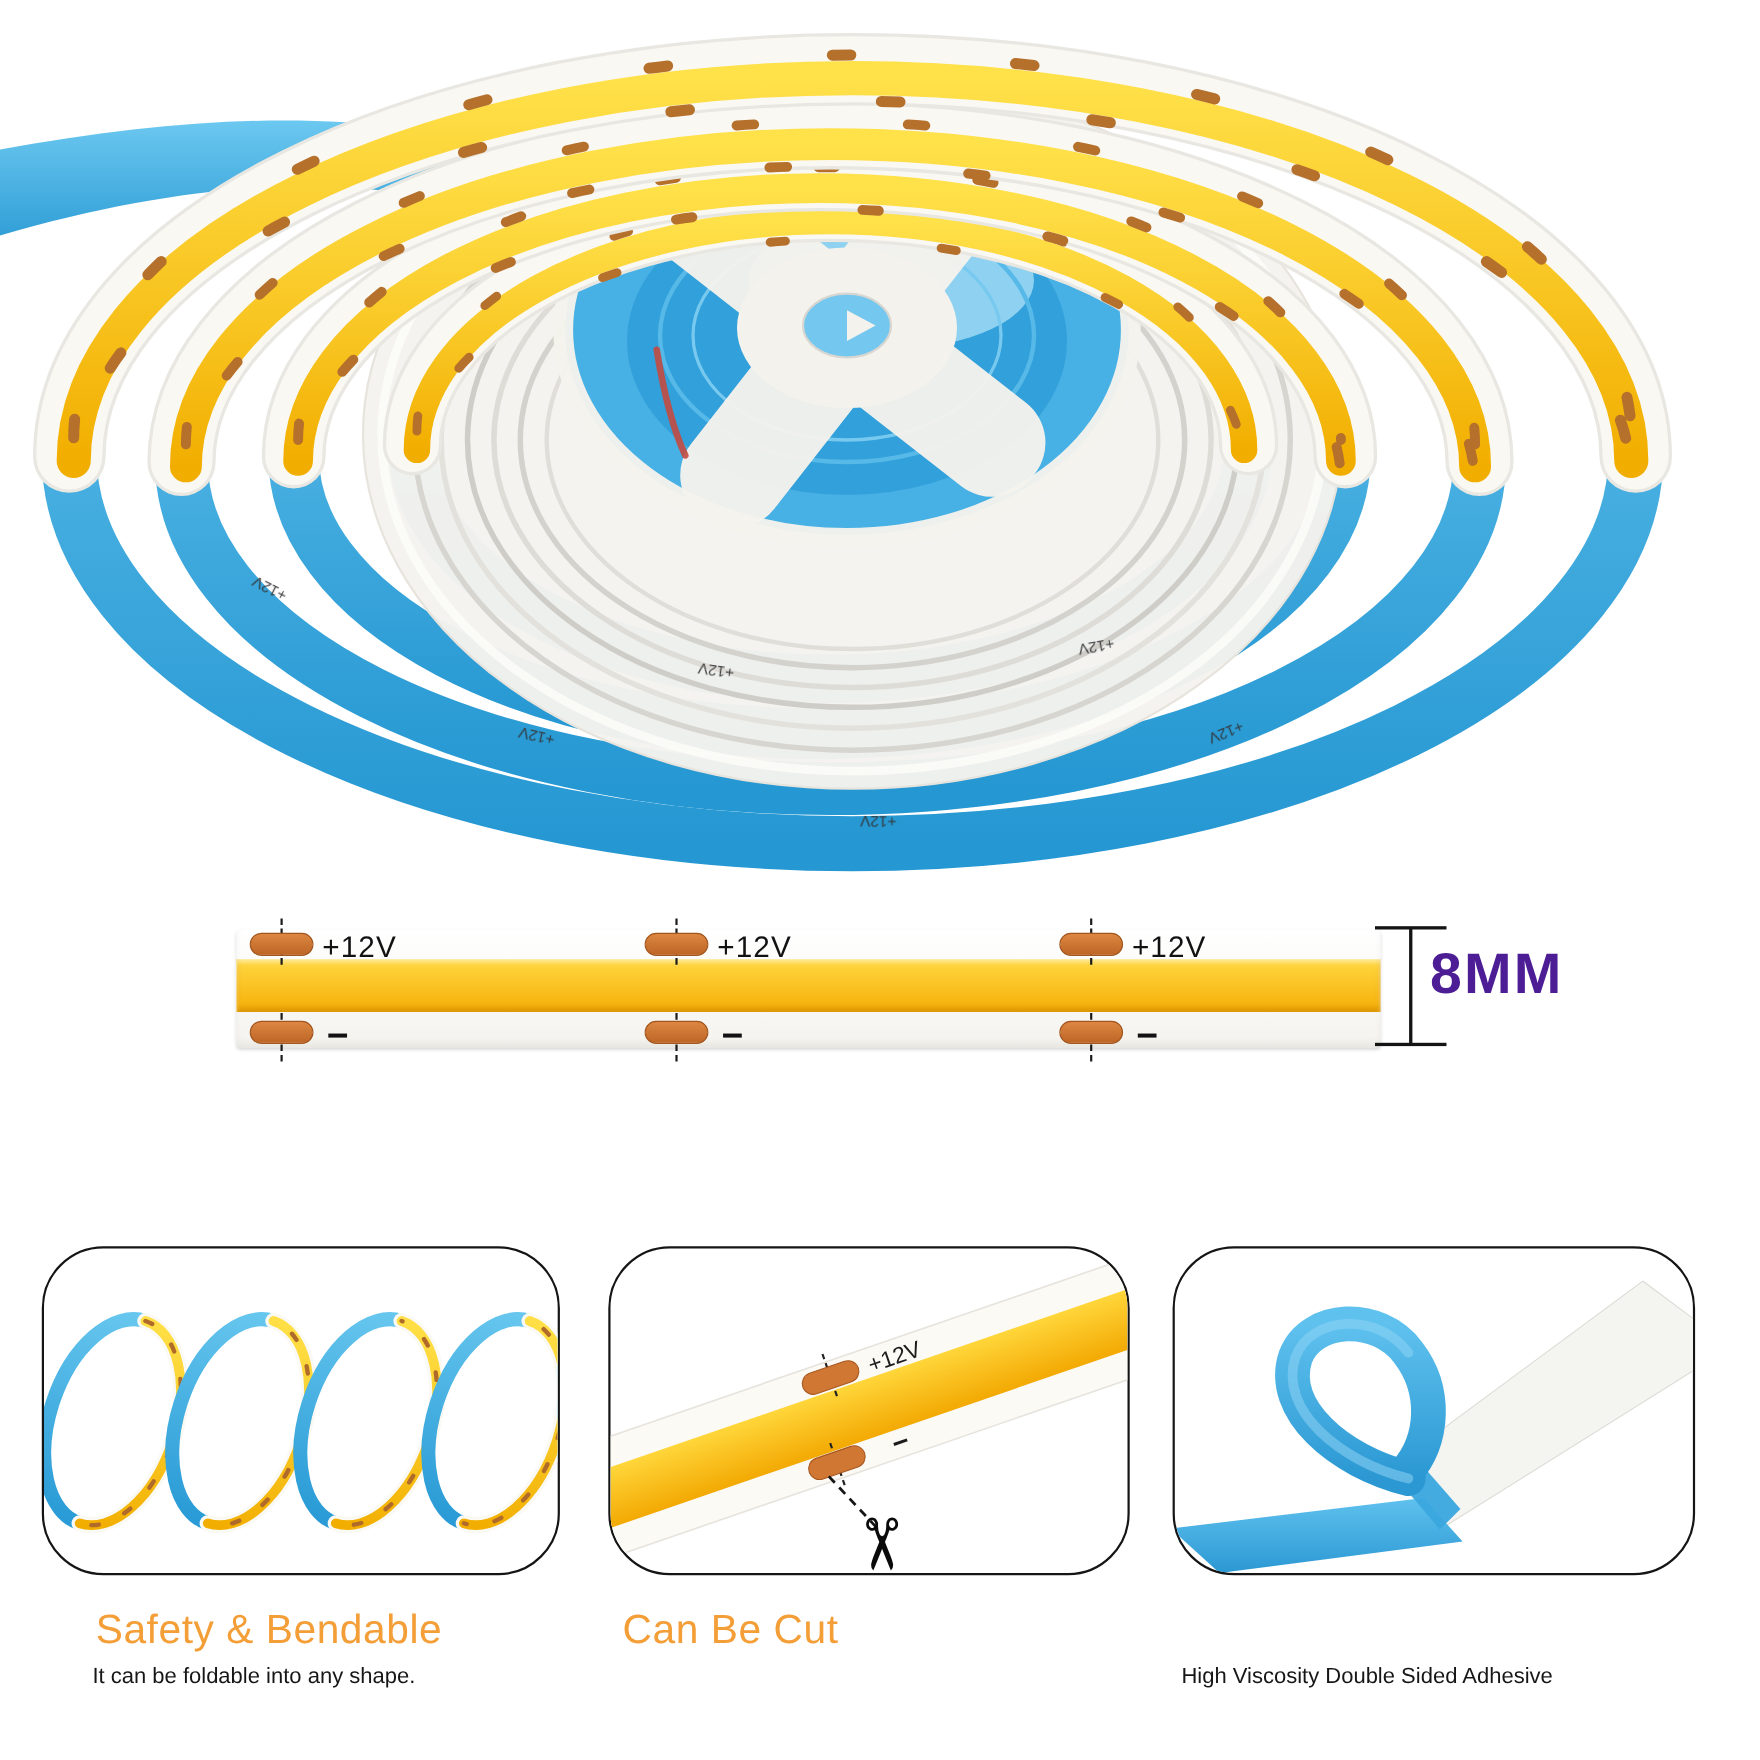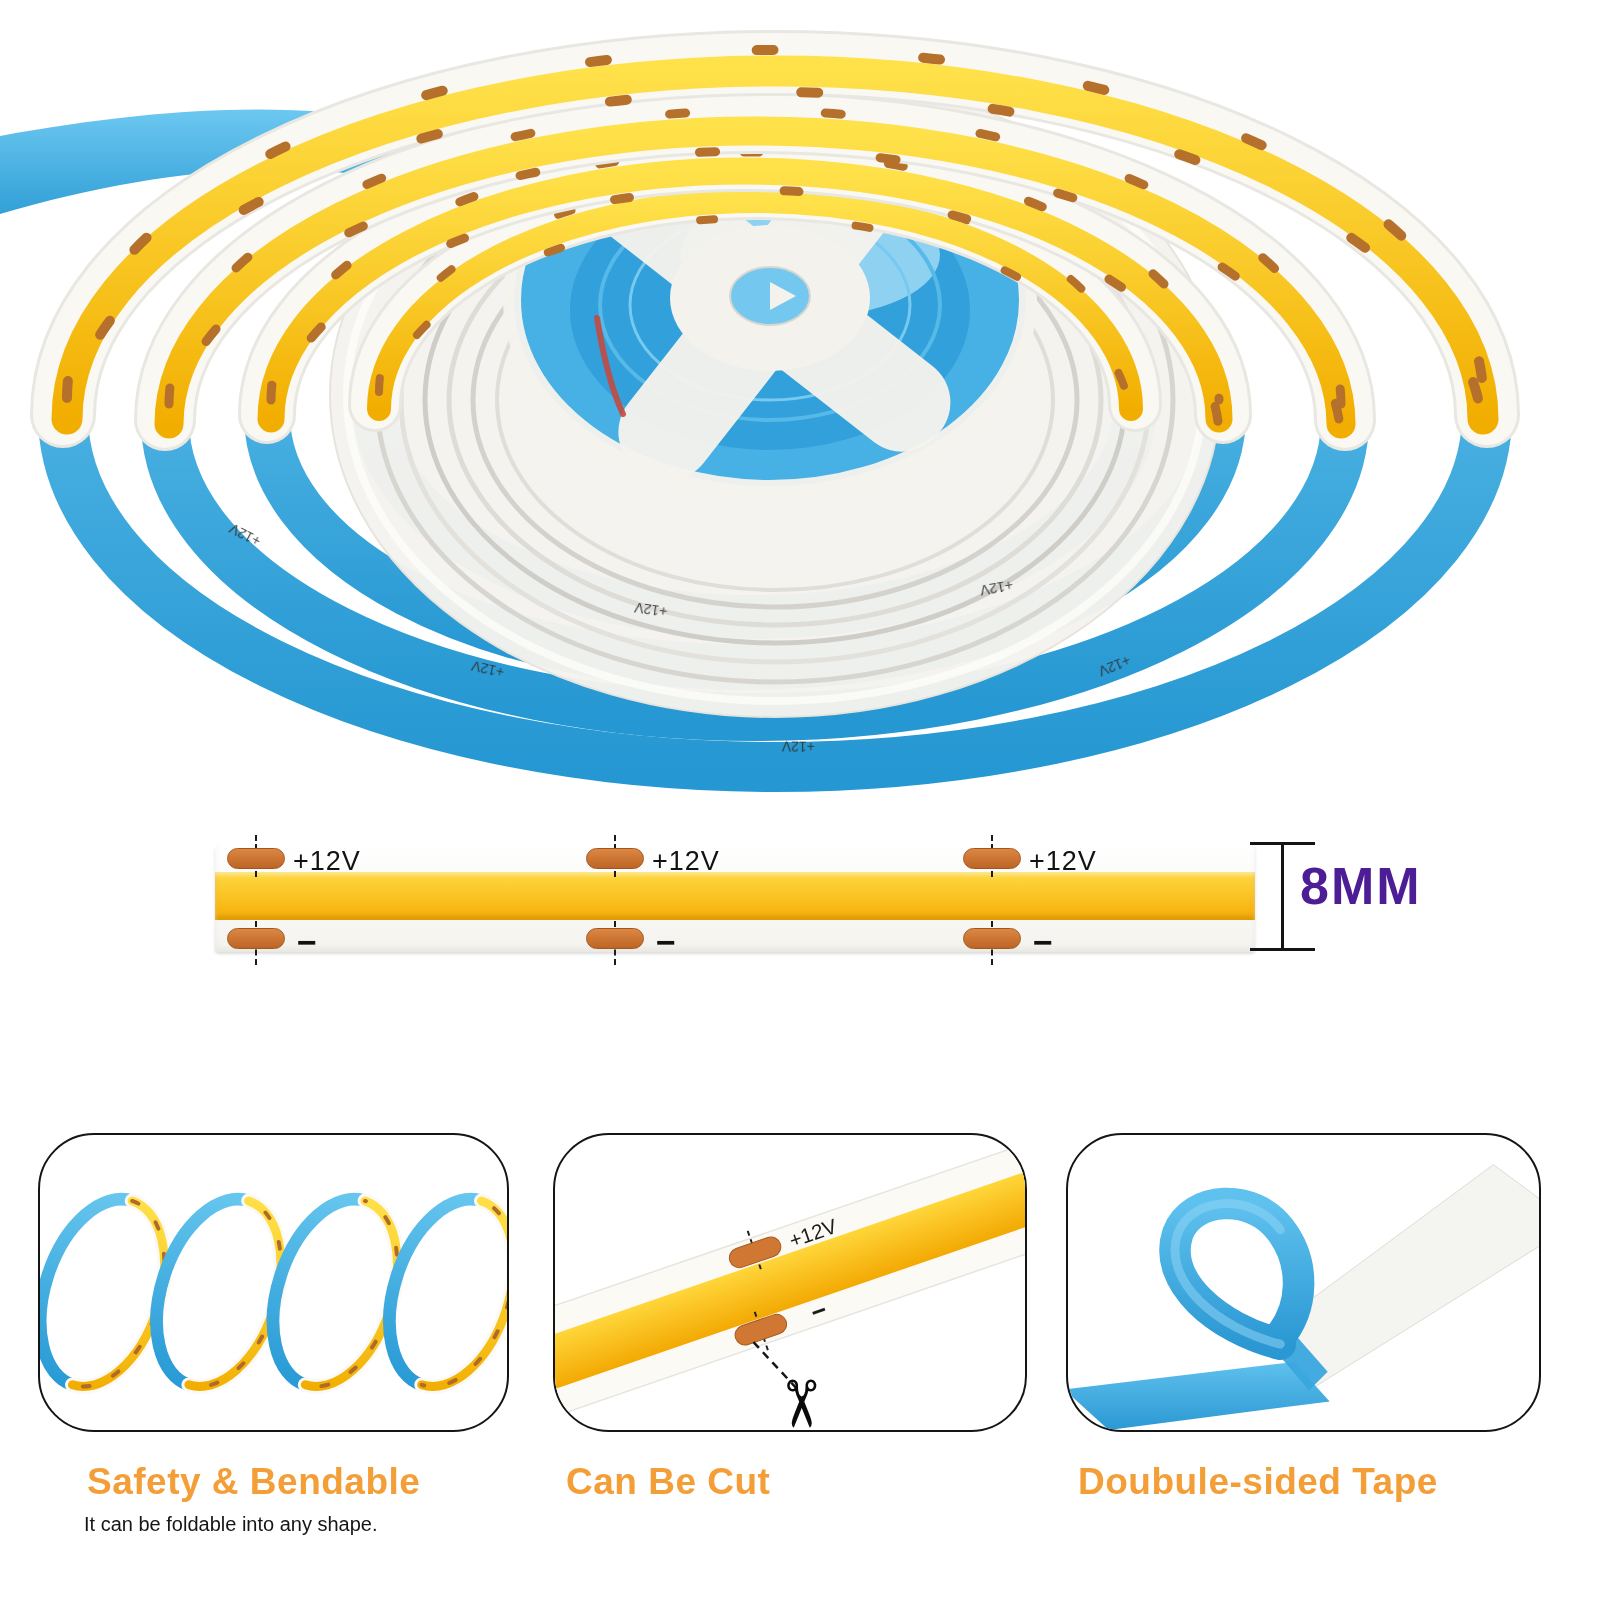--- a/index.html
+++ b/index.html
@@ -23,21 +23,21 @@
   .tick.top{top:-10px;height:42px;} .tick.bot{top:76px;height:44px;}
   .sd-plus{position:absolute;top:1px;font-size:27px;color:#121212;letter-spacing:1px;}
   .sd-minus{position:absolute;top:78px;font-size:34px;font-weight:700;color:#121212;}
   .bk{background:#141414;}
   .dim-label{left:1300px;top:856px;font-size:52px;font-weight:600;color:#4c1d95;letter-spacing:2px;}
 
   
   .panel{position:absolute;top:1133px;height:299px;background:#ffffff;
          border:2.5px solid #151515;border-radius:56px;overflow:hidden;box-sizing:border-box;}
   .panel svg{display:block;width:100%;height:100%;}
-  .cap-title{position:absolute;font-size:37px;font-weight:700;color:#F49E37;letter-spacing:.5px;white-space:nowrap;}
+  .cap-title{position:absolute;font-size:37px;font-weight:400;color:#F49E37;letter-spacing:.5px;white-space:nowrap;}
   .cap-sub{position:absolute;font-size:20px;color:#161616;white-space:nowrap;}
 </style>
 </head>
 <body>
 
 <div class="stage">
 
   <svg class="abs" style="left:0;top:0" width="1600" height="812" viewBox="0 0 1600 812" aria-hidden="true">
     <defs>
       <linearGradient id="gBlue" x1="0" y1="0" x2="0" y2="1">
@@ -234,15 +234,15 @@
       <path d="M 228 230 L 264 270 L 40 299 L -5 258 Z" fill="url(#gB3)"></path>
       <path d="M 196 203 L 243 259 L 262 240 L 220 192 Z" fill="#3aa6de" opacity="0.95"></path>
       <path d="M 214 212 C 150 196 94 148 110 100 C 124 62 186 58 214 96 C 240 130 238 176 212 206" fill="none" stroke="url(#gB3)" stroke-width="32" stroke-linecap="round"></path>
       <path d="M 214 212 C 150 196 94 148 110 100 C 124 62 186 58 214 96" fill="none" stroke="#8ed3f4" stroke-width="9" stroke-linecap="round" opacity="0.55"></path>
     </svg>
   </div>
 
   <div class="cap-title" style="left:87px;top:1461px">Safety &amp; Bendable</div>
   <div class="cap-sub" style="left:84px;top:1513px">It can be foldable into any shape.</div>
   <div class="cap-title" style="left:566px;top:1461px">Can Be Cut</div>
-  <div class="cap-title" style="left:1078px;top:1461px">Doubule-sided Tape</div>
+  <div class="cap-sub" style="left:1074px;top:1513px">High Viscosity Double Sided Adhesive</div>
 
 </div>
 
 </body></html>

